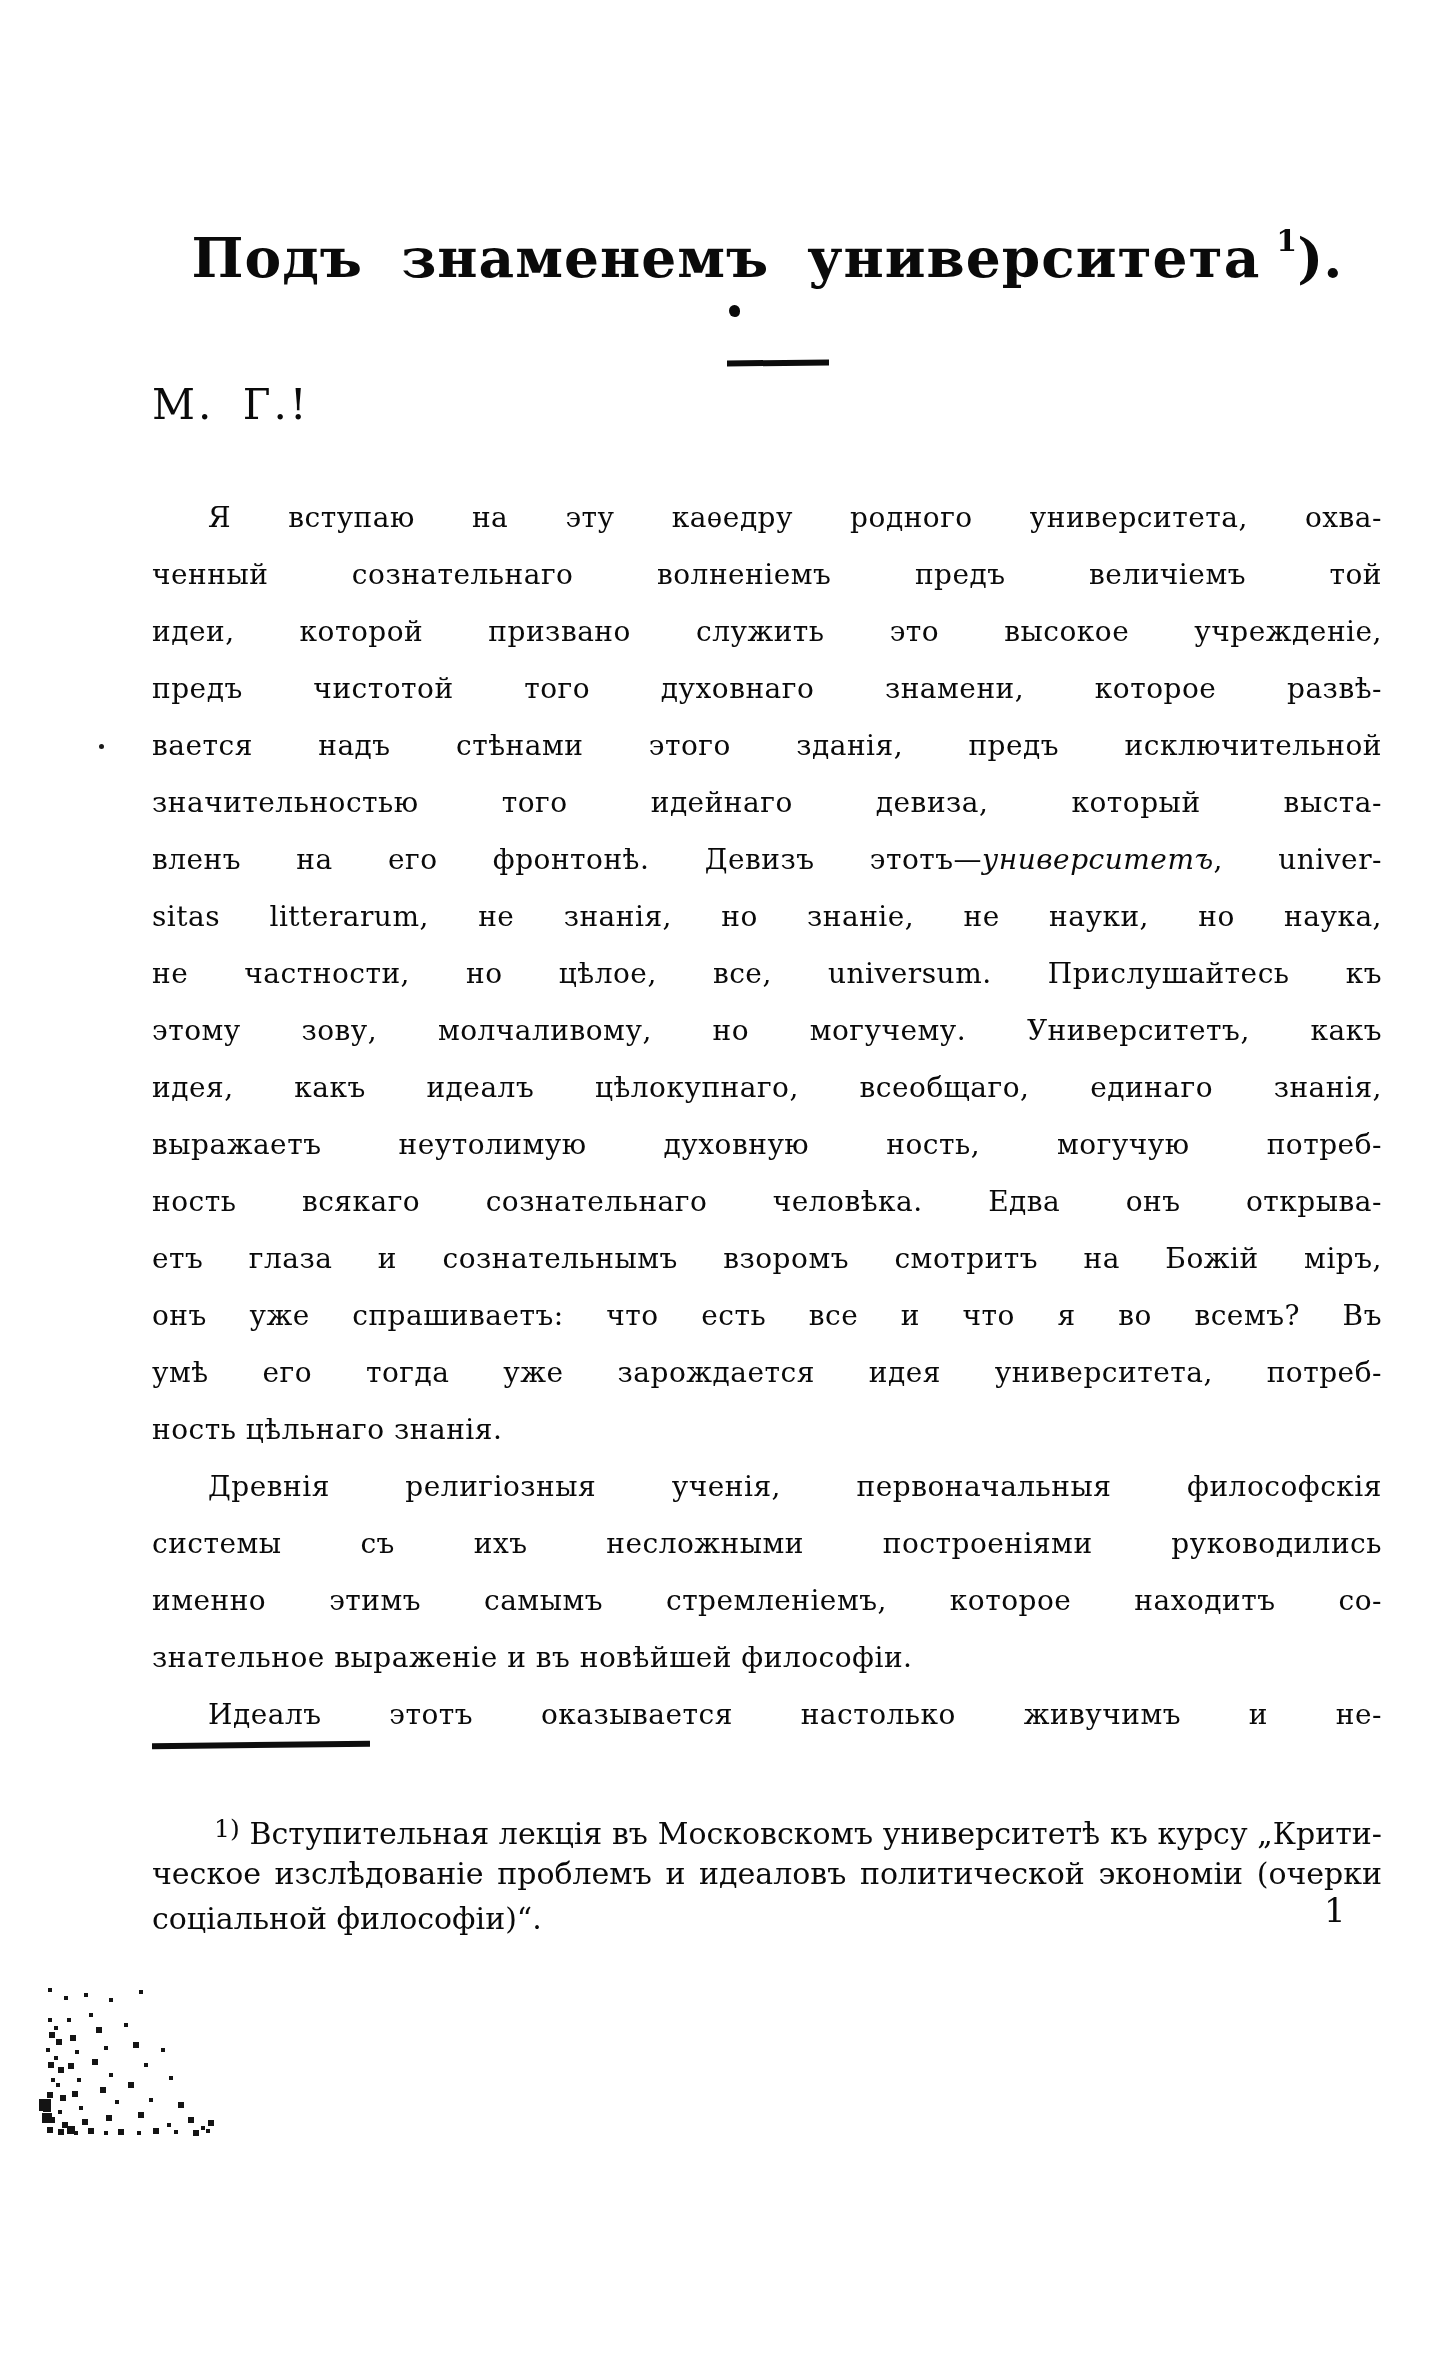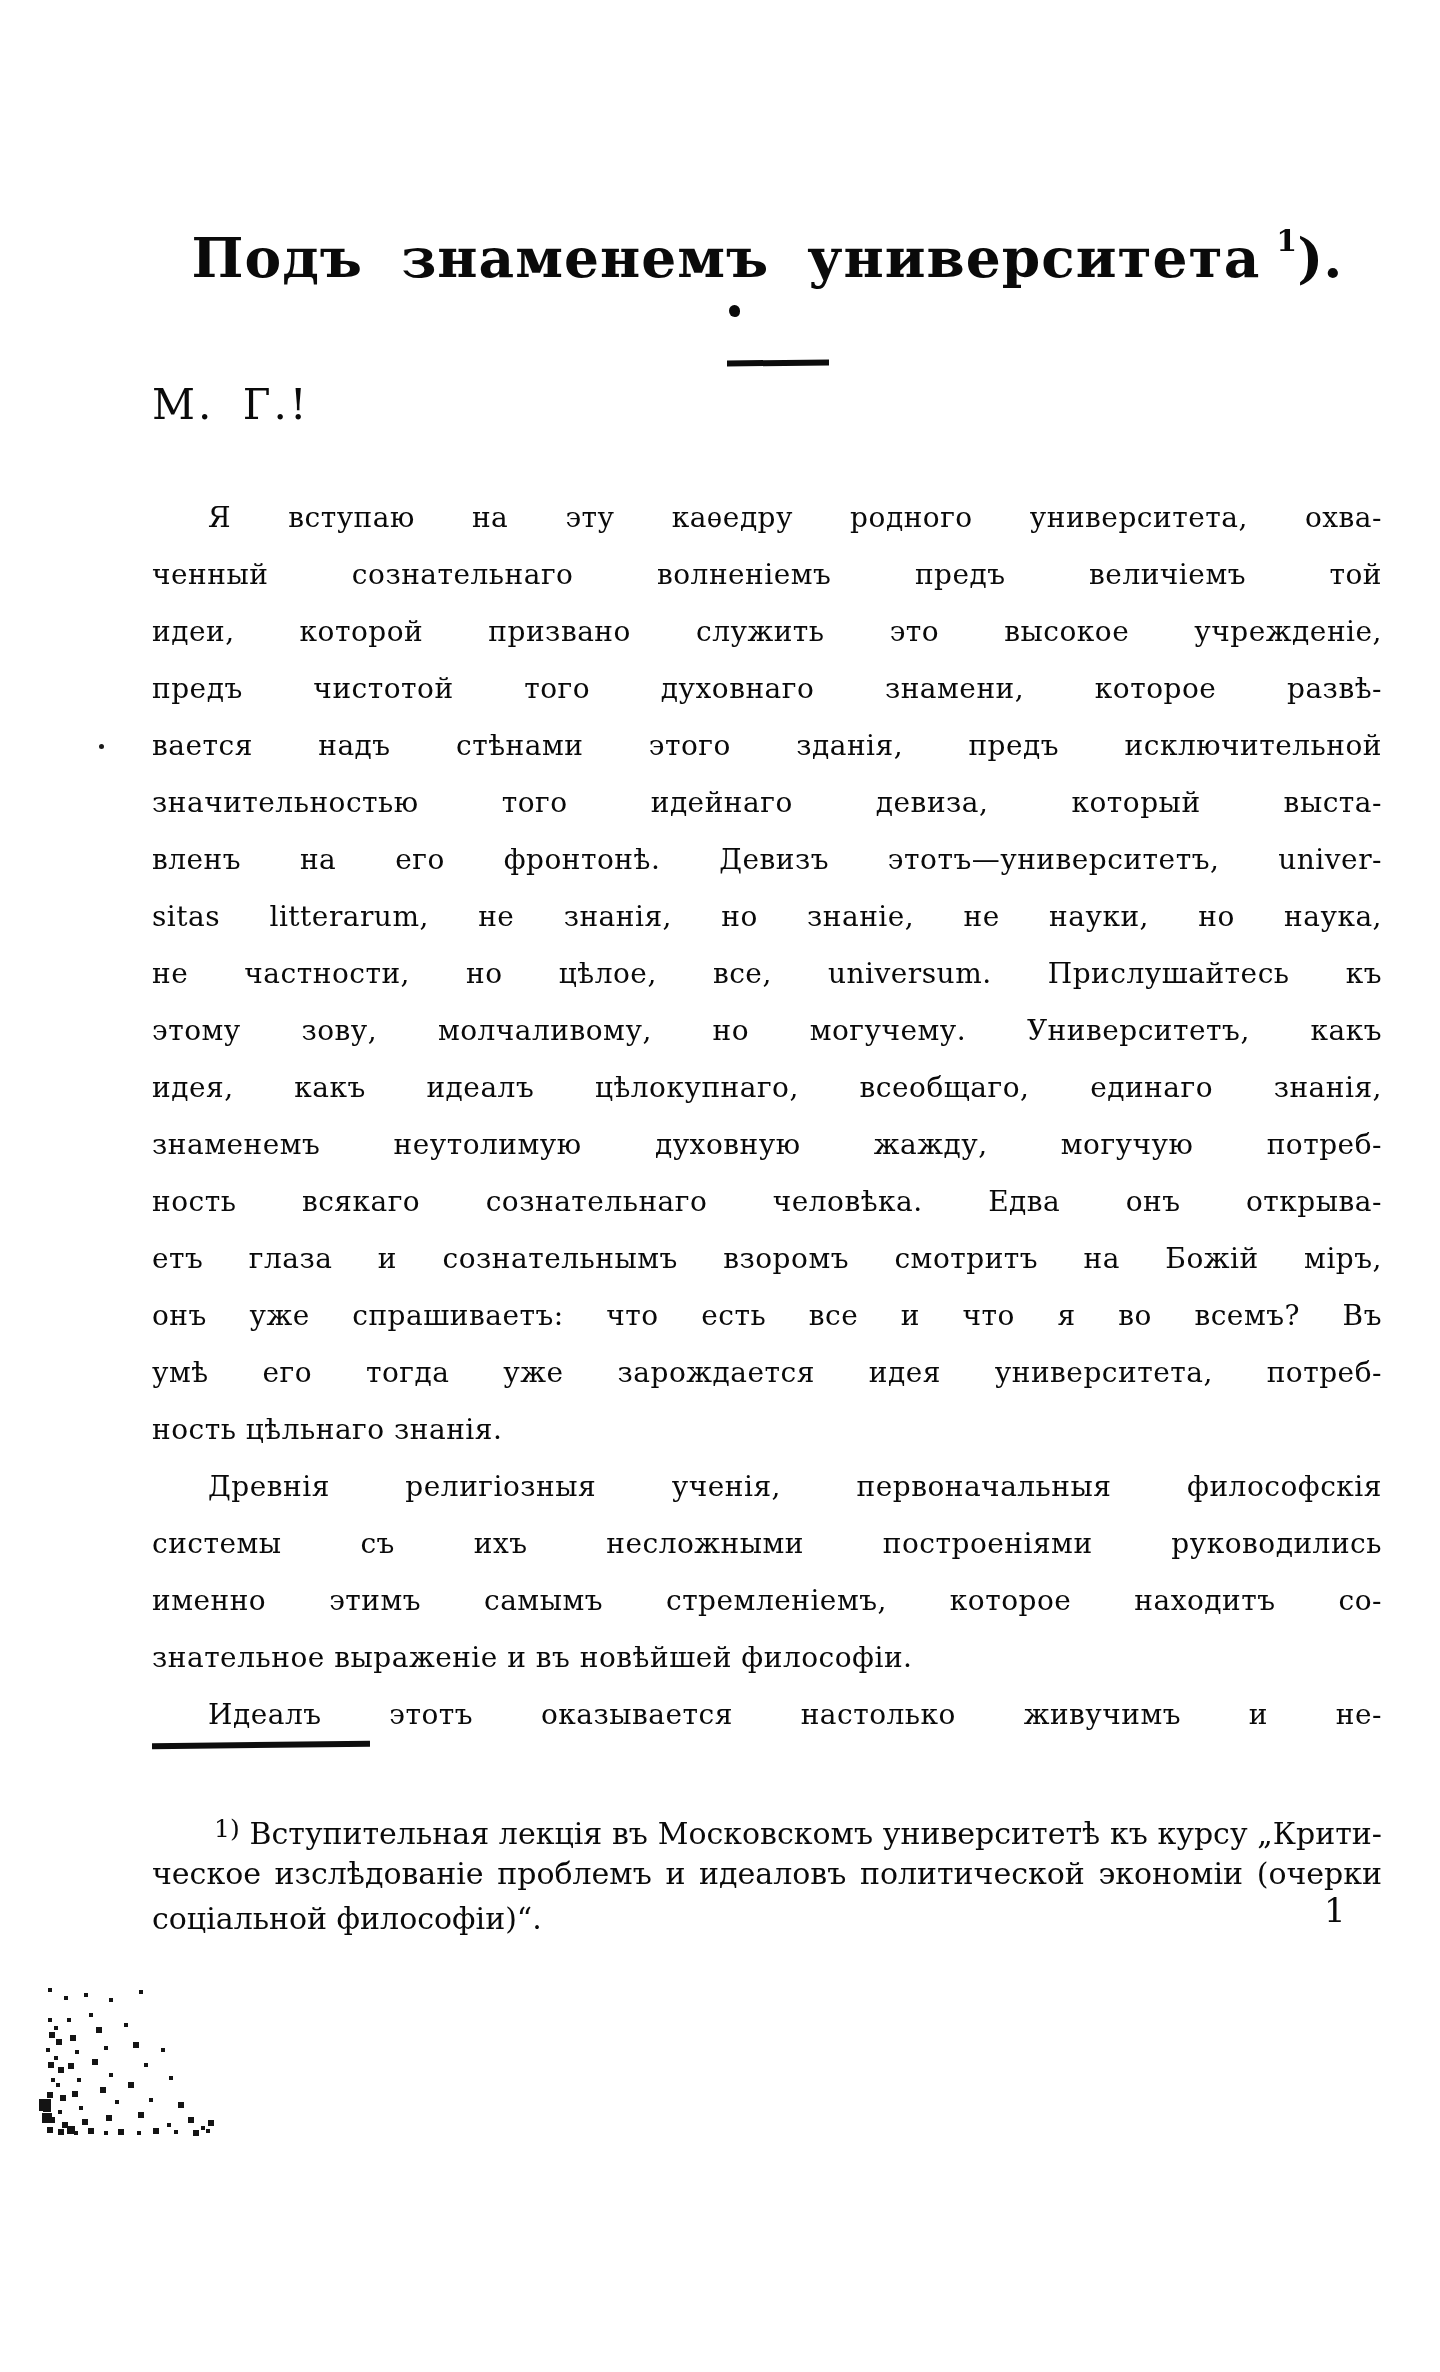--- a/index.html
+++ b/index.html
@@ -42,21 +42,21 @@
     position:absolute;left:152px;top:489px;width:1230px;
     font-size:28px;
   }
   .line{
     height:57px;line-height:57px;
     text-align:justify;text-align-last:justify;
     letter-spacing:0.5px;
   }
   .line.endp{text-align-last:left;}
   .line.indent{text-indent:56px;}
-  .em-italic{}
+  .em-italic{font-style:italic;}
   
   .fn-rule{
     position:absolute;left:152px;top:1742px;width:218px;height:6px;
     background:#0e0e0e;transform:rotate(-0.6deg);
   }
   .footnote-block{
     position:absolute;left:152px;top:1766px;width:1230px;
     font-size:30px;
     margin-top:40px;
   }
@@ -125,21 +125,21 @@
       <div class="line">ченный сознательнаго волненіемъ предъ величіемъ той</div>
       <div class="line">идеи, которой призвано служить это высокое учрежденіе,</div>
       <div class="line">предъ чистотой того духовнаго знамени, которое развѣ-</div>
       <div class="line">вается надъ стѣнами этого зданія, предъ исключительной</div>
       <div class="line">значительностью того идейнаго девиза, который выста-</div>
       <div class="line"><span>вленъ на его фронтонѣ. Девизъ этотъ—</span><span class="em-italic">университетъ</span><span>, univer-</span></div>
       <div class="line">sitas litterarum, не знанія, но знаніе, не науки, но наука,</div>
       <div class="line">не частности, но цѣлое, все, universum. Прислушайтесь къ</div>
       <div class="line">этому зову, молчаливому, но могучему. Университетъ, какъ</div>
       <div class="line">идея, какъ идеалъ цѣлокупнаго, всеобщаго, единаго знанія,</div>
-      <div class="line">знаменемъ неутолимую духовную жажду, могучую потреб-</div>
+      <div class="line">выражаетъ неутолимую духовную ность, могучую потреб-</div>
       <div class="line">ность всякаго сознательнаго человѣка. Едва онъ открыва-</div>
       <div class="line">етъ глаза и сознательнымъ взоромъ смотритъ на Божій міръ,</div>
       <div class="line">онъ уже спрашиваетъ: что есть все и что я во всемъ? Въ</div>
       <div class="line">умѣ его тогда уже зарождается идея университета, потреб-</div>
       <div class="line endp">ность цѣльнаго знанія.</div>
     </div>
     <div>
       <div class="line indent">Древнія религіозныя ученія, первоначальныя философскія</div>
       <div class="line">системы съ ихъ несложными построеніями руководились</div>
       <div class="line">именно этимъ самымъ стремленіемъ, которое находитъ со-</div>

